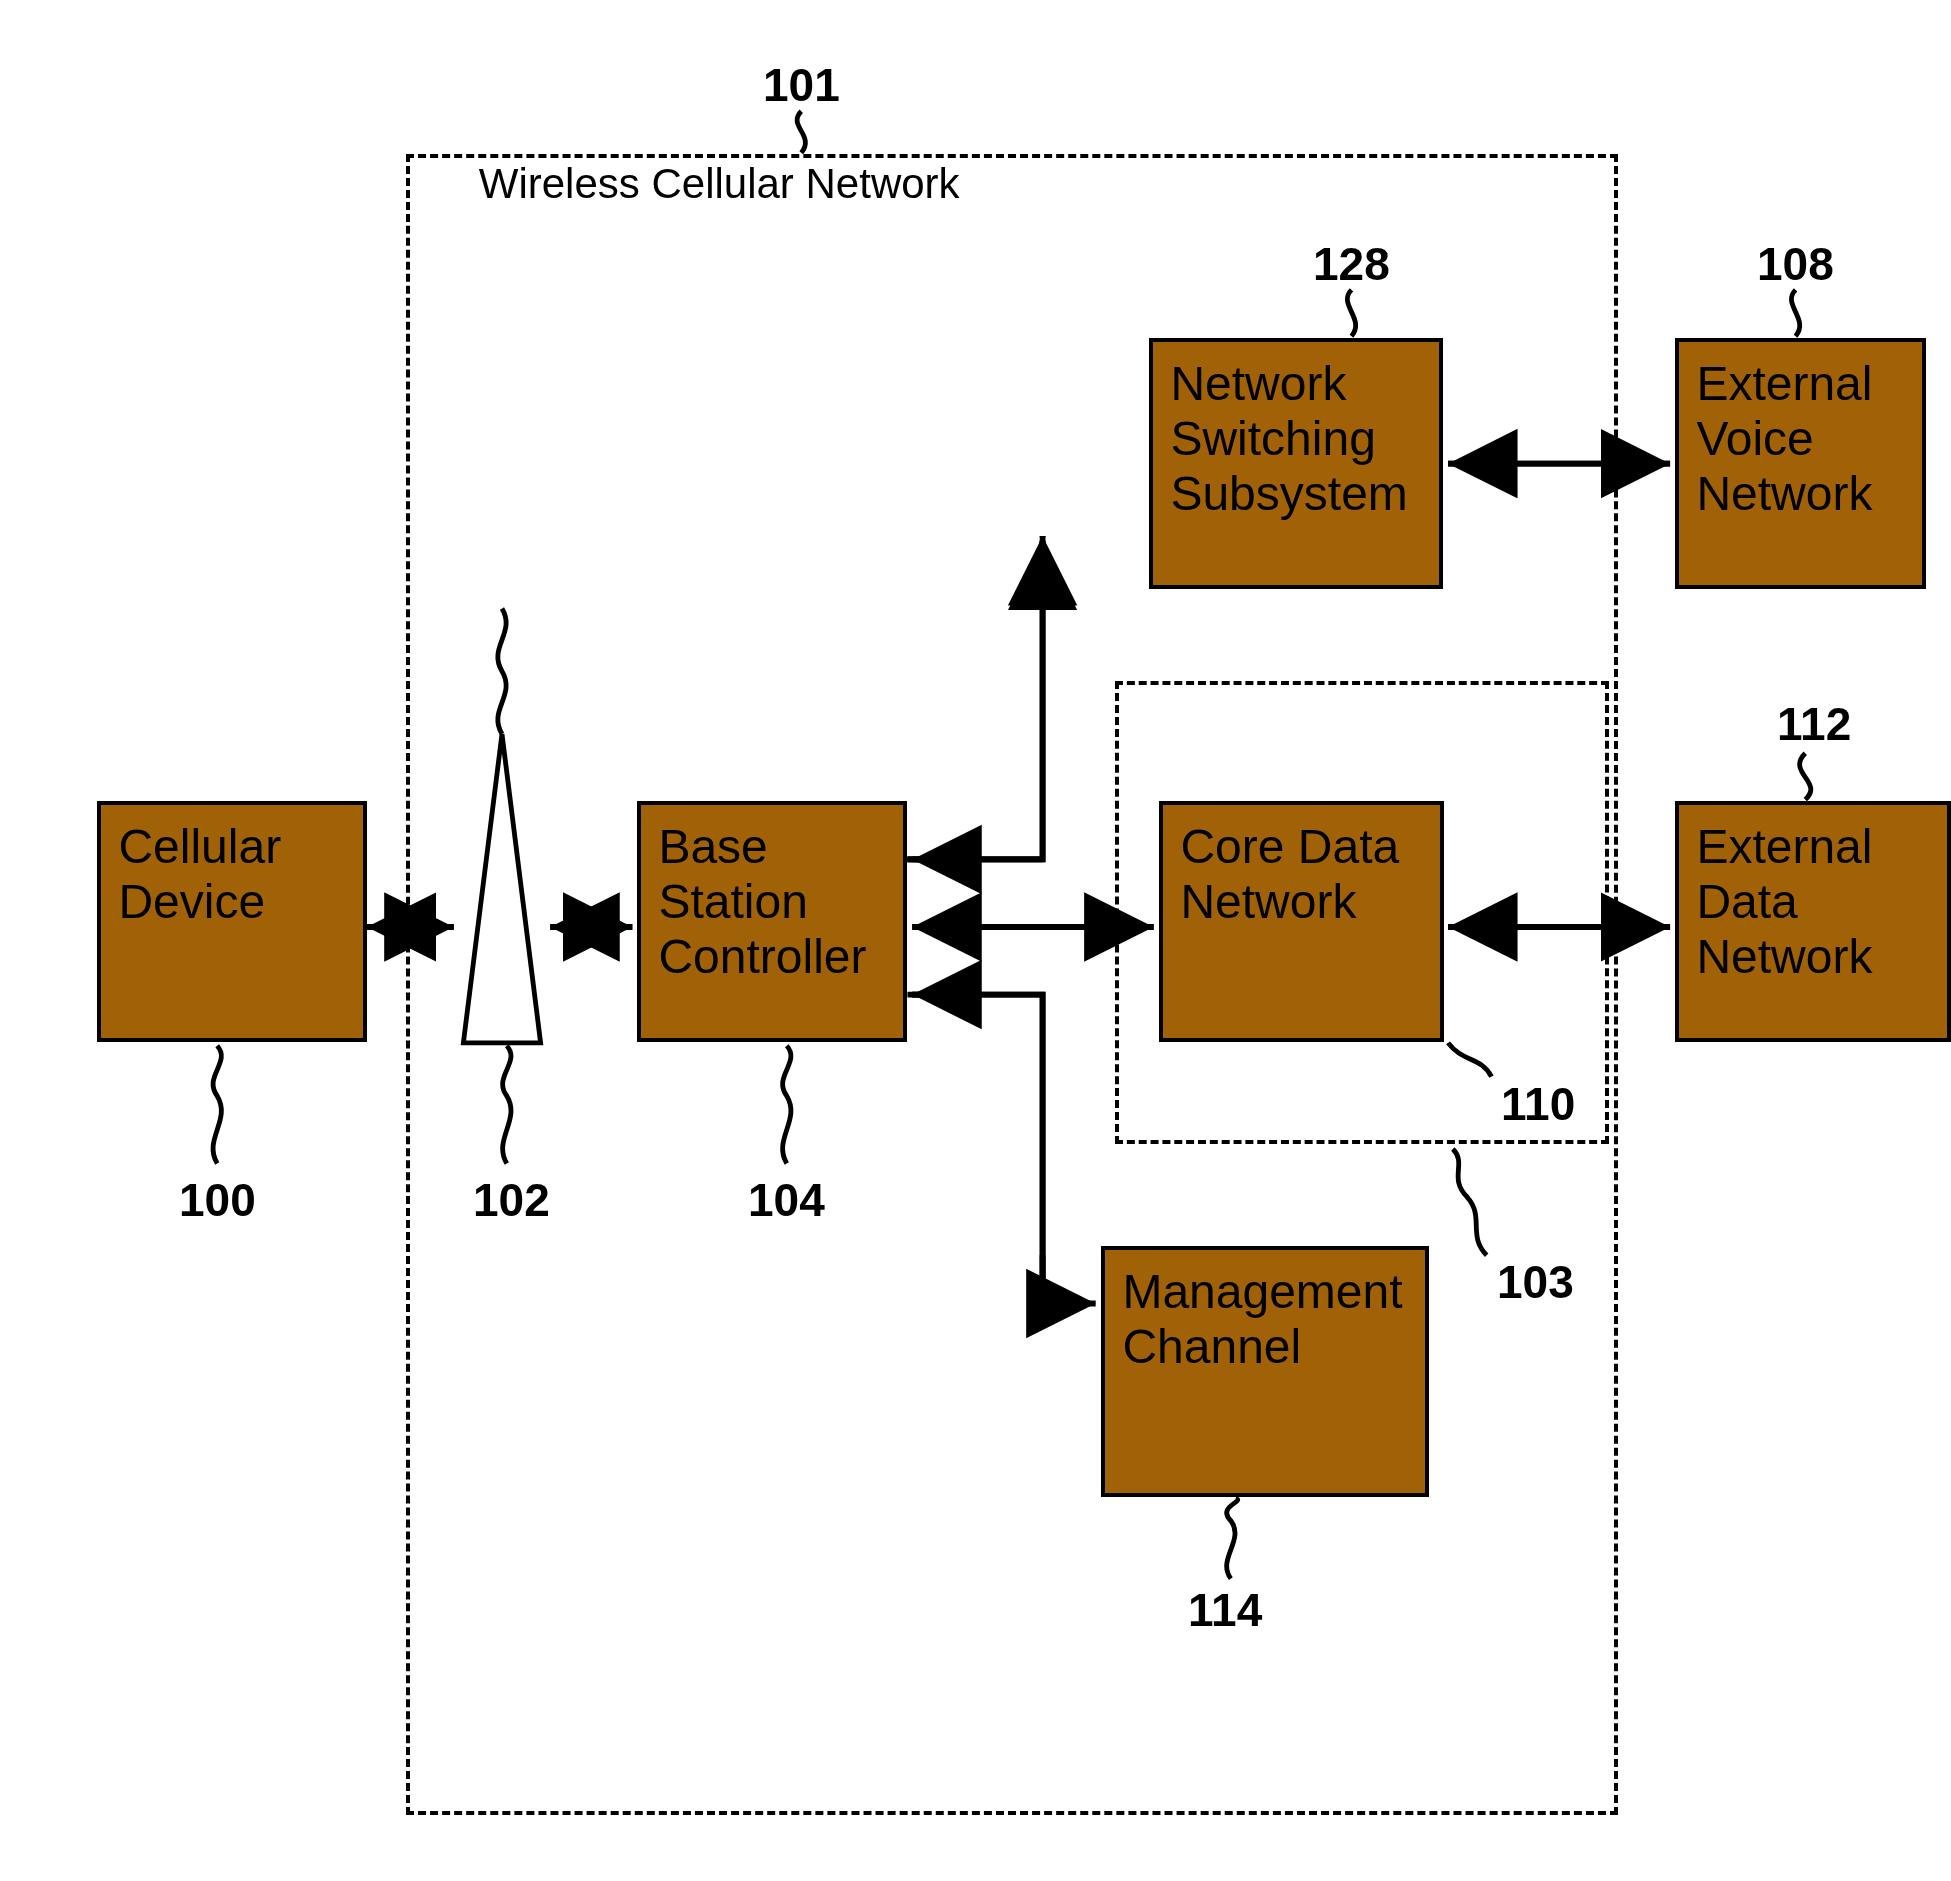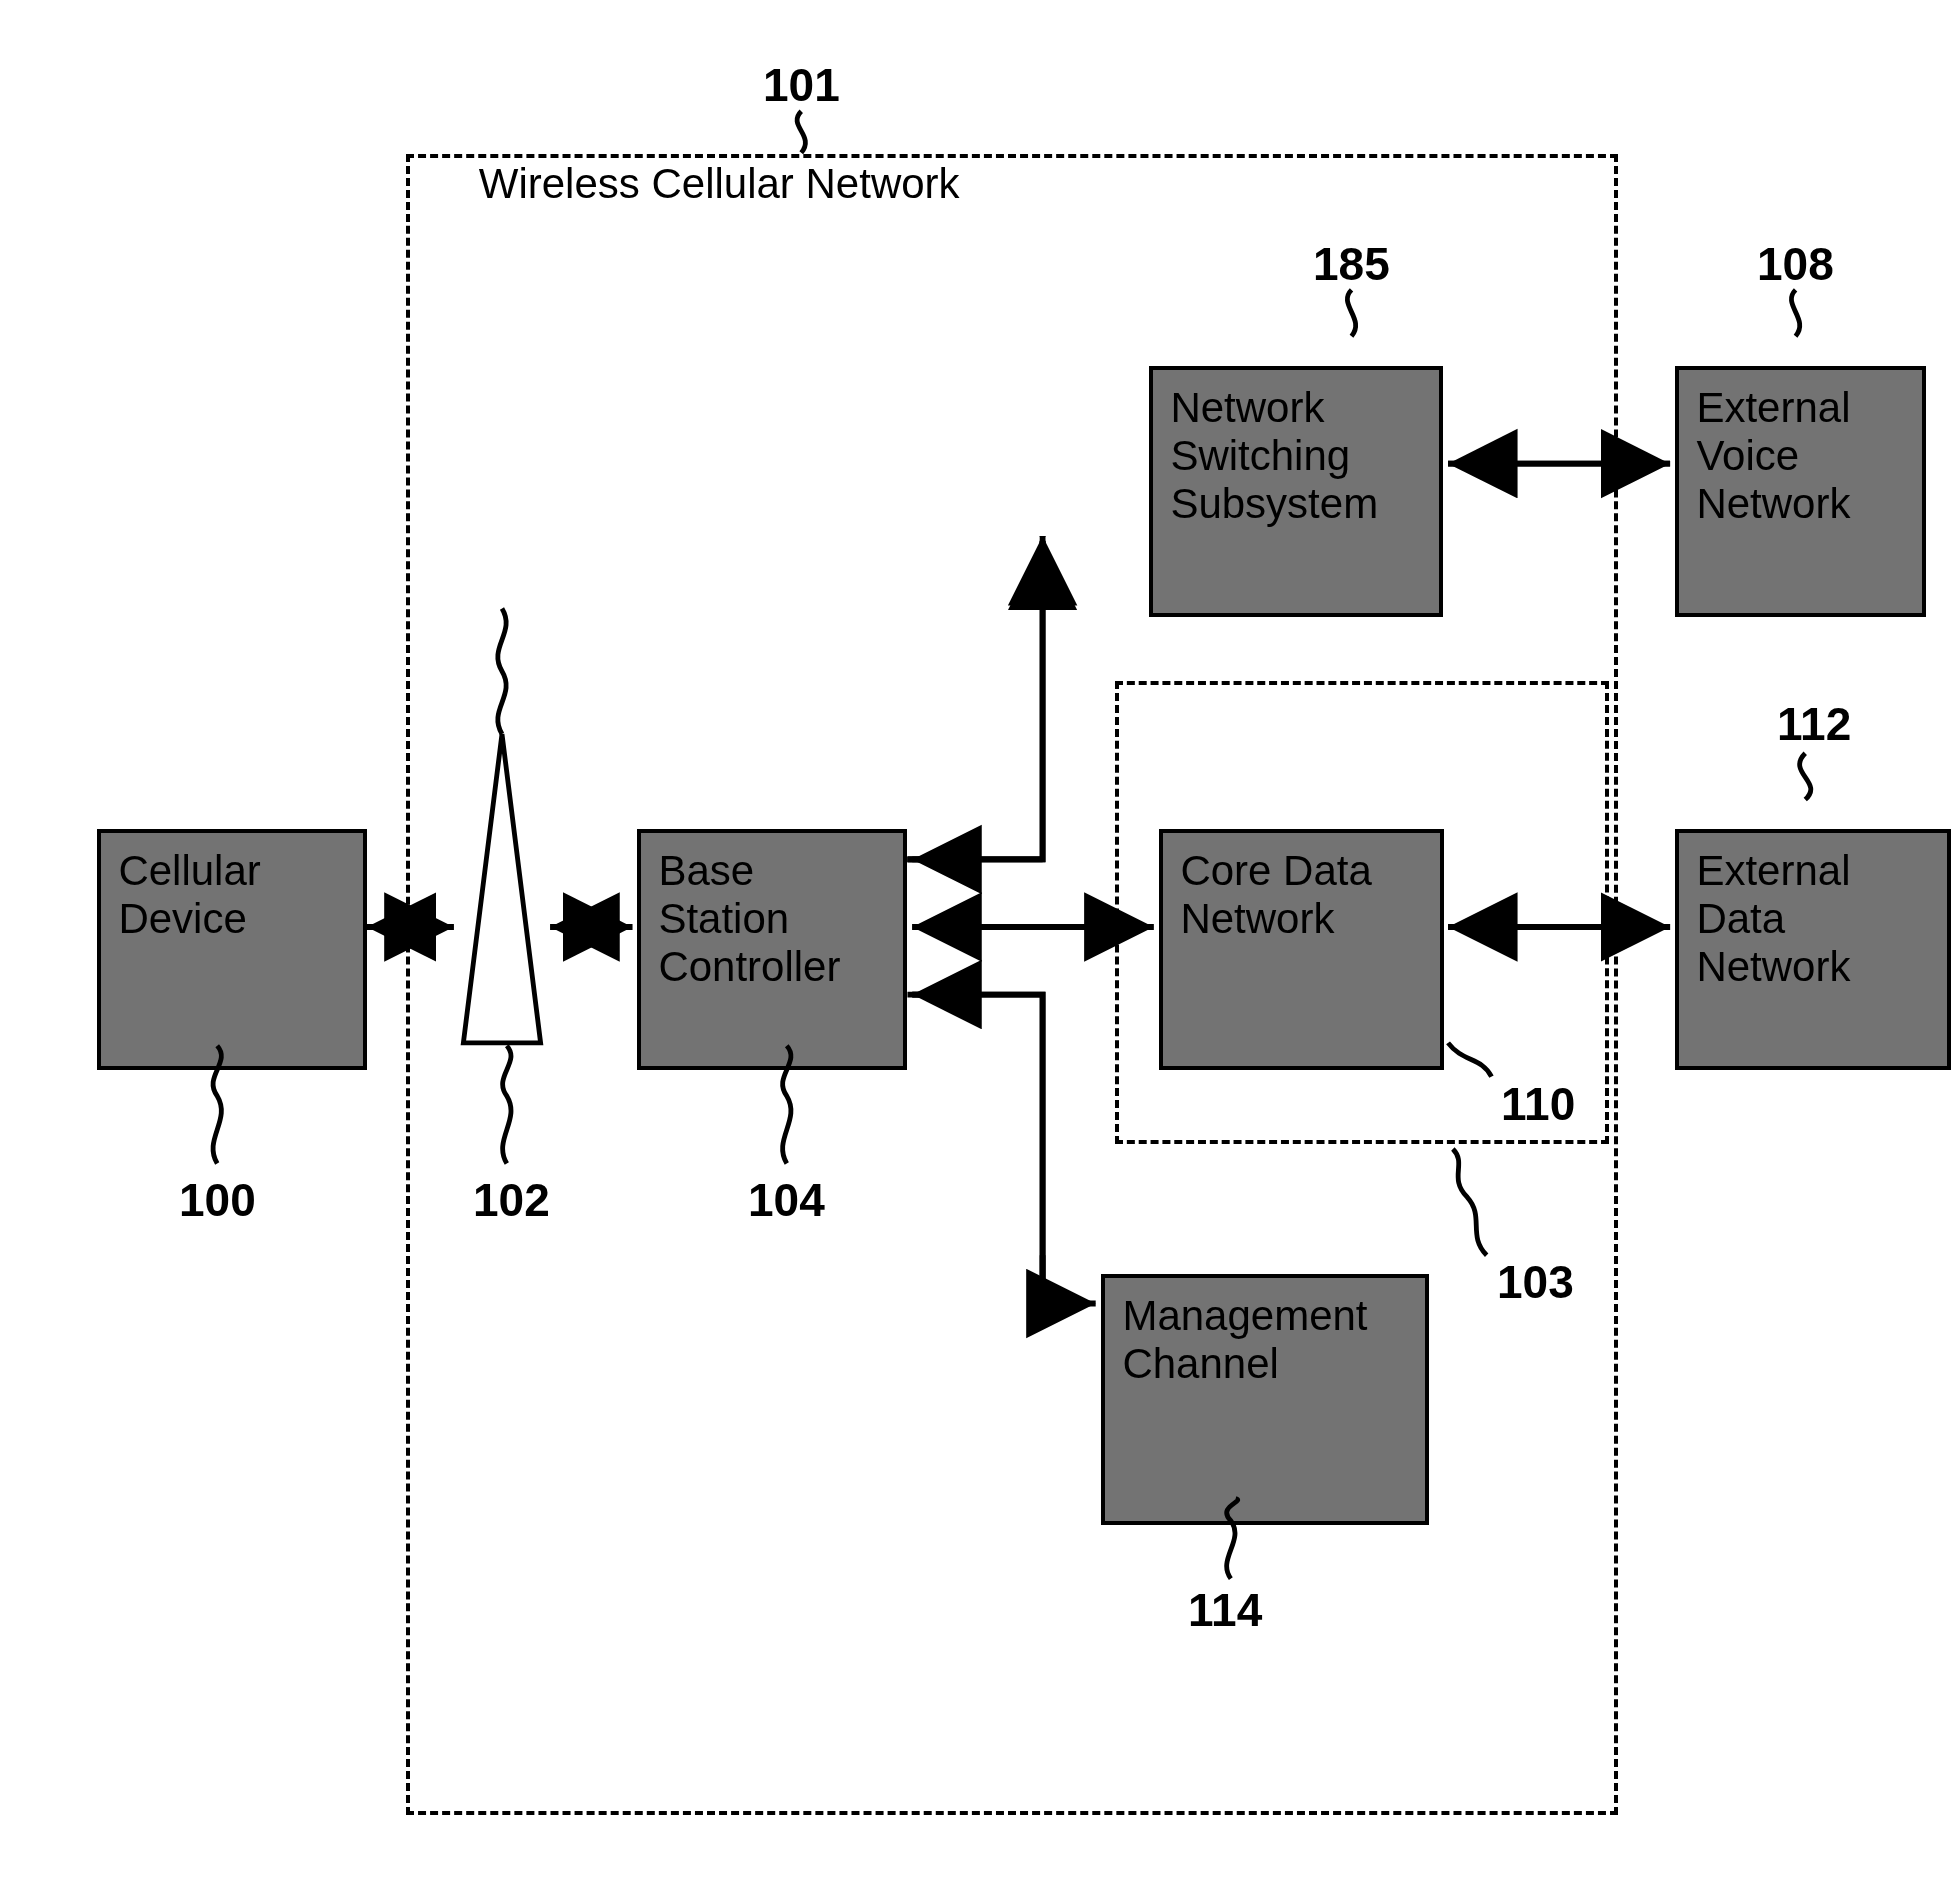--- a/index.html
+++ b/index.html
@@ -11,24 +11,23 @@
     position: relative;
     width: 1951px;
     height: 1882px;
     font-family: Arial, Helvetica, sans-serif;
   }
   .box {
     position: absolute;
     border: 4.8px solid #000;
     box-sizing: border-box;
     padding: 13.5px 17.4px;
-    font-size: 42px;
+    font-size: 48px;
     line-height: 1.15;
-    background: #737373;
-    margin-top: 28px;
+    background: #a16207;
   }
   .dashed {
     position: absolute;
     border: 4.8px dashed #000;
     box-sizing: border-box;
     pointer-events: none;
   }
   .label {
     position: absolute;
     font-size: 42px;
@@ -72,21 +71,21 @@
 
   <div class="box" style="left:1159px; top:801px; width:285px; height:241px;">Core Data Network</div>
 
   <div class="box" style="left:1675px; top:338px; width:251px; height:251px;">External Voice Network</div>
 
   <div class="box" style="left:1101px; top:1246px; width:328px; height:251px;">Management Channel</div>
 
   <div class="box" style="left:1675px; top:801px; width:276px; height:241px;">External Data Network</div>
 
   <div class="num" style="left:763px; top:58px;">101</div>
-  <div class="num" style="left:1313px; top:237px;">185</div>
+  <div class="num" style="left:1313px; top:237px;">128</div>
   <div class="num" style="left:1757px; top:237px;">108</div>
   <div class="num" style="left:1777px; top:697px;">112</div>
   <div class="num" style="left:1501px; top:1077px;">110</div>
   <div class="num" style="left:1497px; top:1255px;">103</div>
   <div class="num" style="left:1188px; top:1583px;">114</div>
   <div class="num" style="left:179px; top:1173px;">100</div>
   <div class="num" style="left:473px; top:1173px;">102</div>
   <div class="num" style="left:748px; top:1173px;">104</div>
 
   <svg width="1951" height="1882" style="left:0;top:0;" viewBox="0 0 2021 1949">

